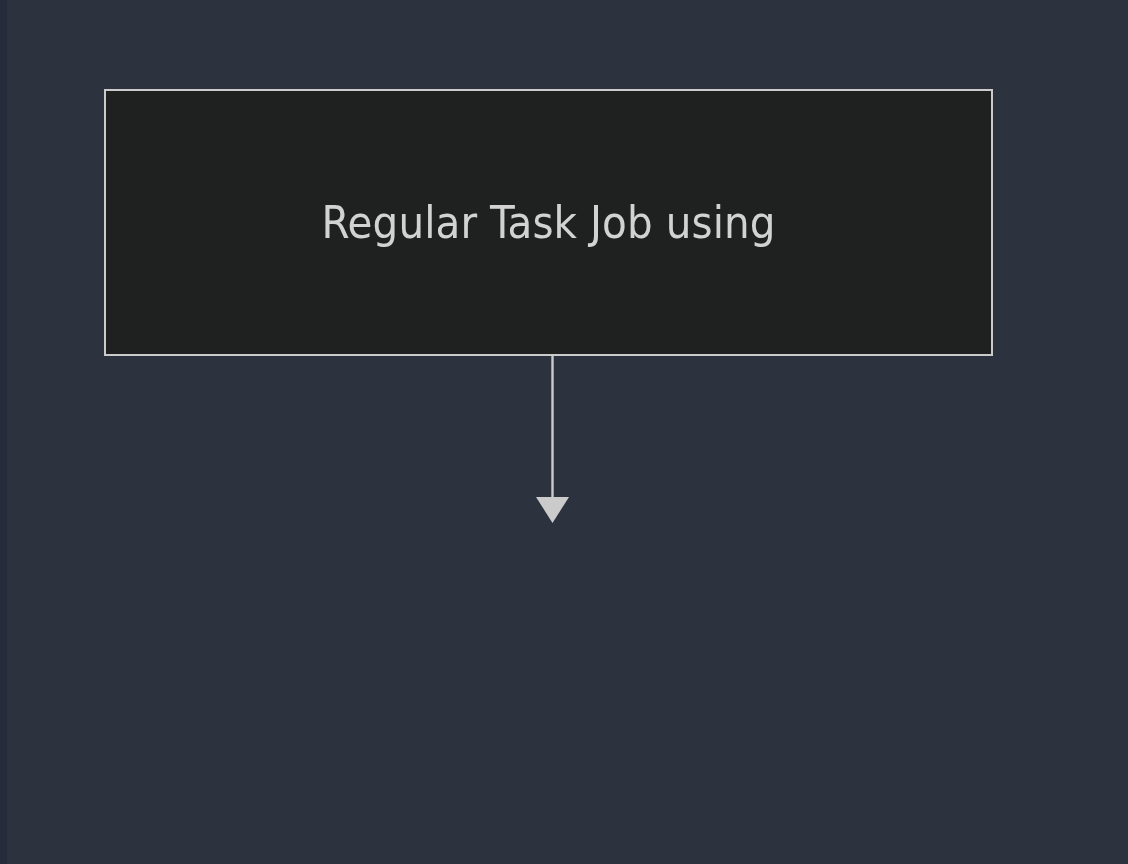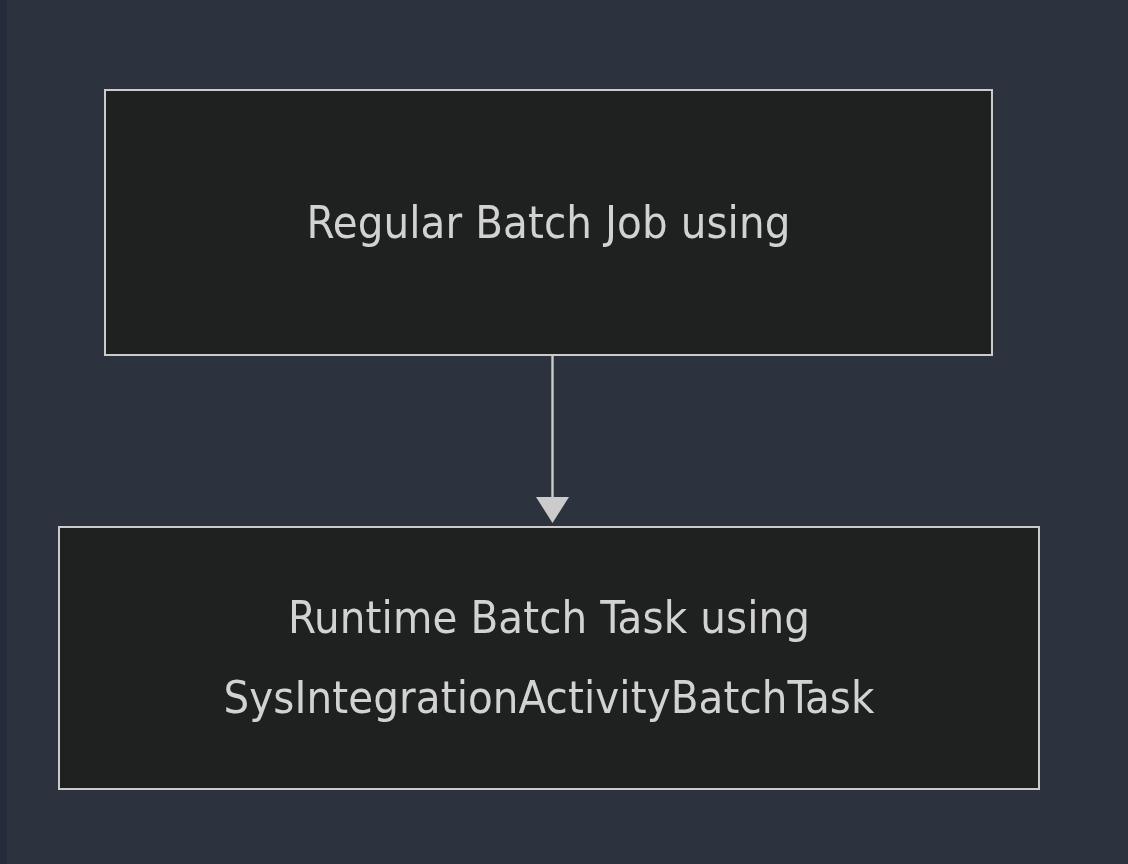--- a/index.html
+++ b/index.html
@@ -84,21 +84,17 @@
   <div id="left-gutter"></div>
 
   <svg id="edge-layer" viewBox="0 0 1128 864" xmlns="http://www.w3.org/2000/svg">
     <g>
       <path class="edge-path" d="M 552.5 356 L 552.5 498"></path>
       <polygon class="edge-arrowhead" points="536,497 569,497 552.5,523"></polygon>
     </g>
   </svg>
 
   <div class="node" id="node-batch-job">
-    <span class="line">Regular Batch Job using</span>
+    <span class="line">Regular Task Job using</span>
   </div>
 
-  <div class="node" id="node-batch-task">
-    <span class="line">Runtime Batch Task using</span>
-    <span class="line">SysIntegrationActivityBatchTask</span>
-  </div>
 
 </div>
 
 </body></html>

